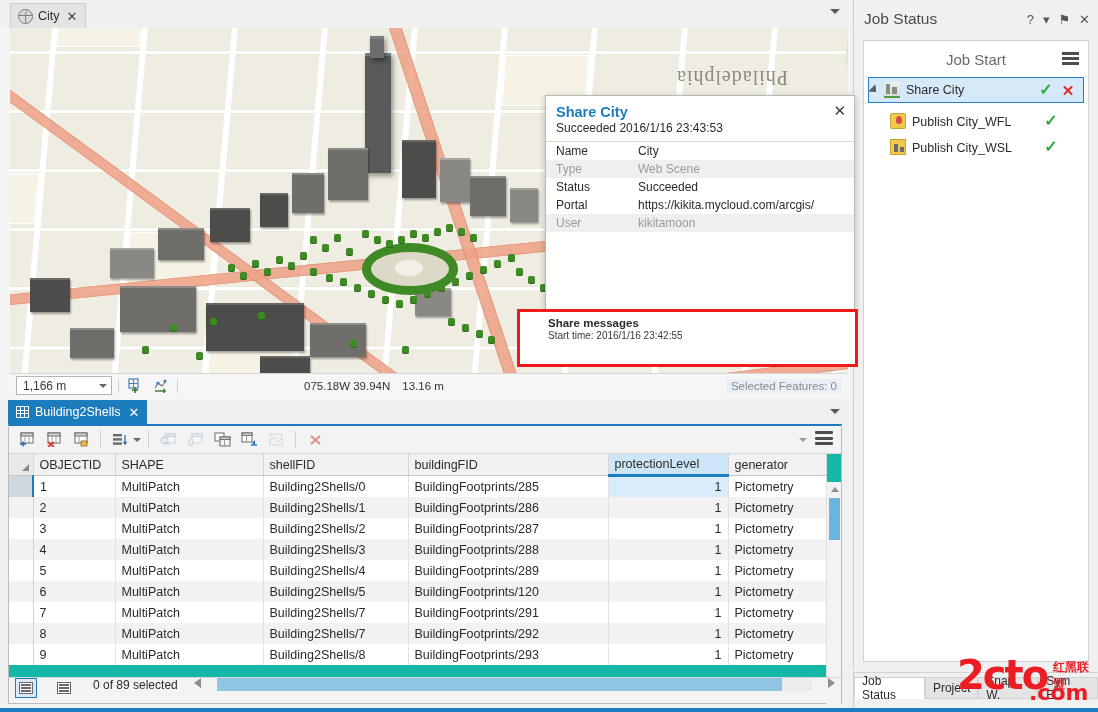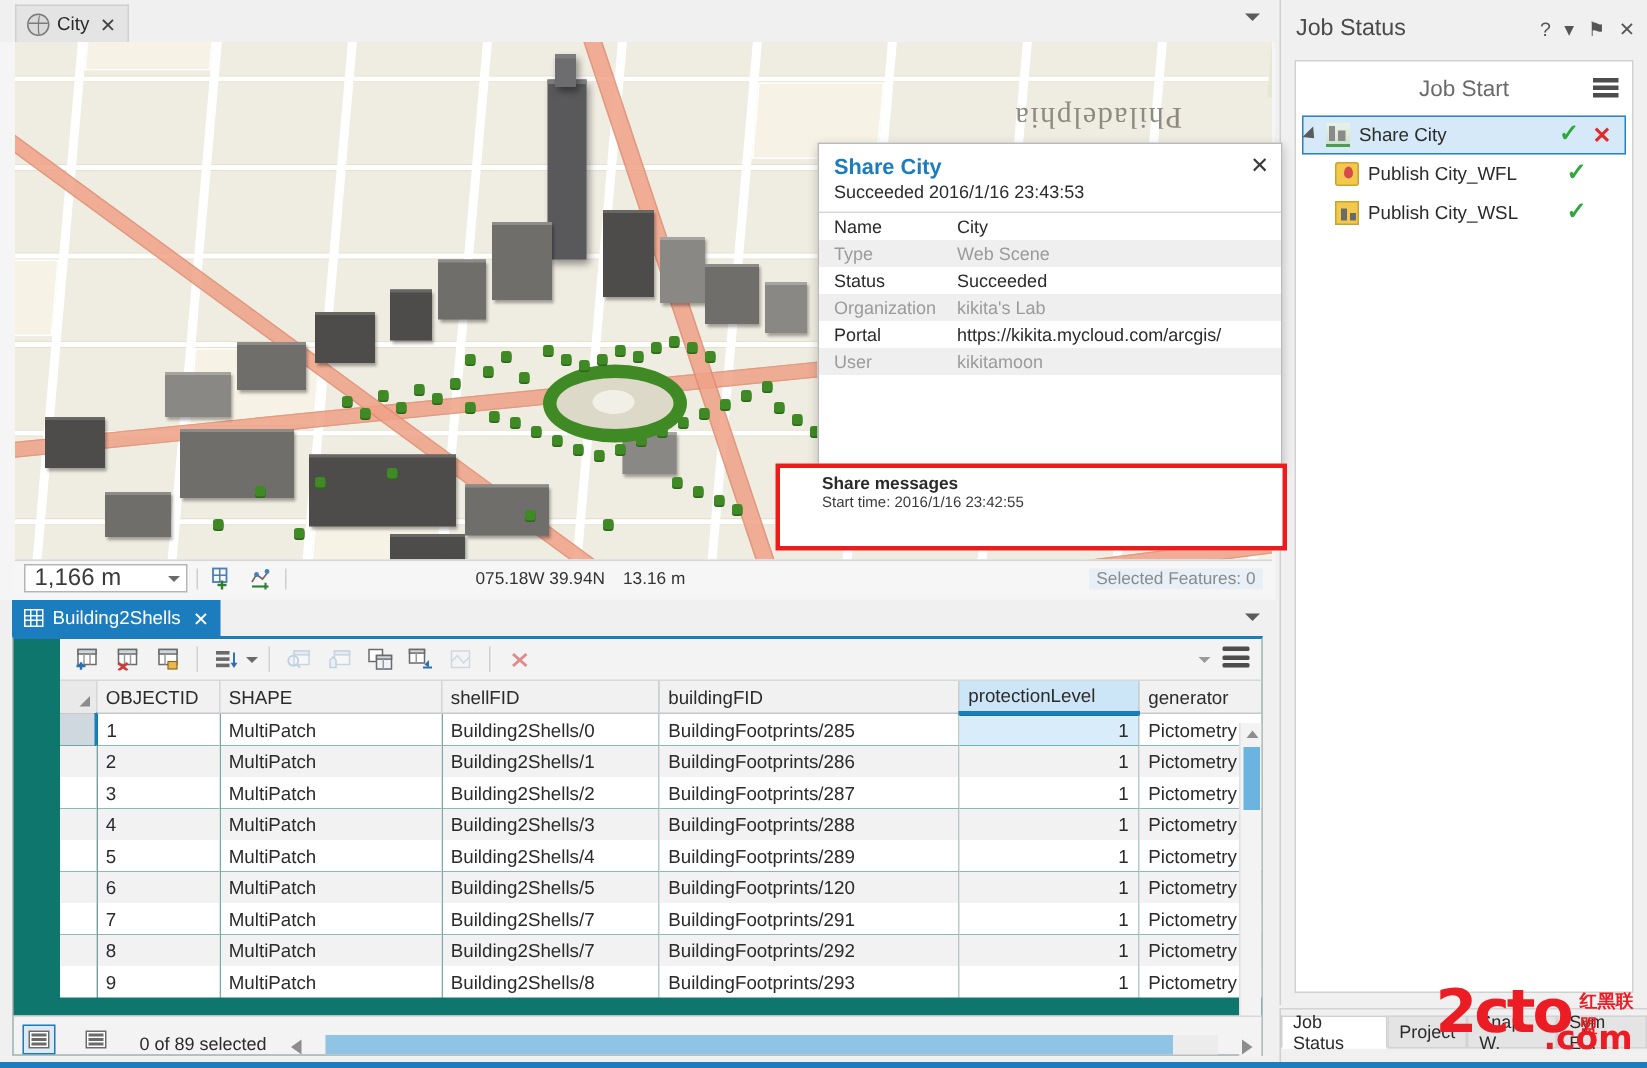--- a/index.html
+++ b/index.html
@@ -102,23 +102,23 @@
   }
 
   
   #map-statusbar {
     position: absolute; left: 10px; top: 373px; width: 838px; height: 24px;
     background: #f6f6f6; border-top: 1px solid #d6d6d6;
     display: flex; align-items: center; gap: 6px; padding: 0 6px;
     font-size: 11.5px; color: #3a3a3a;
   }
   .scale-box {
-    width: 109px; height: 19px; background: #fff; border: 1px solid #b5b5b5;
+    width: 96px; height: 19px; background: #fff; border: 1px solid #b5b5b5;
     display: flex; align-items: center; justify-content: space-between;
-    padding: 0 4px 0 6px; font-size: 16px;
+    padding: 0 4px 0 6px; font-size: 12px;
   }
   .mini-caret { width:0;height:0;border-left:4px solid transparent;border-right:4px solid transparent;border-top:4px solid #6a6a6a; }
   .vdiv { width: 1px; height: 14px; background: #cfcfcf; }
   .mapbtn { width: 20px; height: 18px; display: flex; align-items: center; justify-content: center; cursor: pointer; }
   .coord-text { margin-left: 120px; color: #333; font-size: 11.5px; }
   .selfeat {
     margin-left: auto; color: #8a8a8a; background: #e8eff7;
     padding: 1px 5px; font-size: 11.5px;
   }
 
@@ -141,21 +141,21 @@
   .grid-icon i { background: #1b7cbe; display: block; }
   .table-tab .tab-close { color: #fff; }
   #table-strip-chevron {
     position: absolute; right: 10px; top: 9px;
     width: 0; height: 0;
     border-left: 5px solid transparent; border-right: 5px solid transparent;
     border-top: 5px solid #5a5a5a; cursor: pointer;
   }
   #table-frame {
     position: absolute; left: 8px; top: 24px; width: 834px; height: 280px;
-    background: #0f766e; border: 1px solid #bcbcbc; border-top: 2px solid #1b7cbe; padding-left: 31px;
+    background: #14b8a6; border: 1px solid #bcbcbc; border-top: 2px solid #1b7cbe;
   }
   #table-toolbar {
     position: relative; height: 28px; background: #f3f3f3;
     border-bottom: 1px solid #d8d8d8;
     display: flex; align-items: center; gap: 3px; padding: 0 6px;
   }
   .tbtn {
     width: 24px; height: 22px; display: flex; align-items: center; justify-content: center;
     cursor: pointer; border: 1px solid transparent; border-radius: 2px;
   }
@@ -211,21 +211,21 @@
   }
   .sc-arrow { width: 15px; height: 14px; display:flex; align-items:center; justify-content:center; cursor:pointer; }
   .sc-arrow i { width:0;height:0;border-left:4px solid transparent;border-right:4px solid transparent; }
   .sc-arrow.up i { border-bottom: 5px solid #8d8d8d; }
   #vthumb { position:absolute; left:2px; top:16px; width: 11px; height: 42px; background: #6bb4e0; cursor: pointer; }
 
   
   #table-footer {
     position: absolute; left: 0; bottom: 0; width: 832px; height: 26px;
     background: #f3f3f3; border-top: 1px solid #d8d8d8;
-    display: flex; align-items: flex-end; gap: 16px; padding: 0 6px;
+    display: flex; align-items: flex-start; gap: 16px; padding: 0 6px;
   }
   .viewmode {
     width: 22px; height: 20px; border: 1px solid transparent;
     display:flex;align-items:center;justify-content:center; cursor: pointer;
   }
   .viewmode.active { border: 1.5px solid #1b7cbe; background: #dceaf7; }
   .vm-glyph { width: 14px; height: 12px; background: #fff; border: 1px solid #6a6a6a;
               display:flex;flex-direction:column;justify-content:space-evenly;}
   .vm-glyph i { display:block; height:1.5px; background:#6a6a6a; margin: 0 1px; }
   .sel-count { font-size: 12px; color: #2b2b2b; margin-left: 2px; }
@@ -294,21 +294,21 @@
   #queue-menu {
     position: absolute; right: 9px; top: 11px; width: 17px; height: 13px;
     display: flex; flex-direction: column; justify-content: space-between; cursor: pointer;
   }
   #queue-menu span { display: block; height: 3px; background: #4d4d4d; }
   .job-row {
     height: 26px; display: flex; align-items: center; gap: 6px;
     padding: 0 8px 0 6px; font-size: 12.5px; color: #2b2b2b;
   }
   .job-row.selected { background: #d6e9f8; border: 1px solid #2a80c4; margin: 0 4px; padding-left: 2px; }
-  .job-row.child { padding-left: 26px; }
+  .job-row.child { padding-left: 26px; align-items: flex-end; }
   .expander {
     width: 0; height: 0; border-top: 5px solid transparent; border-bottom: 5px solid transparent;
     border-left: 6px solid #5a5a5a; margin-right: 1px; cursor: pointer;
     transform: rotate(45deg);
   }
   .jicon { width: 16px; height: 16px; flex: 0 0 16px; position: relative; }
   .jicon.scene { background: linear-gradient(#e8f2e8,#cfe3cf); border-bottom: 2px solid #4f9b4f; }
   .jicon.scene::before, .jicon.scene::after {
     content:""; position:absolute; bottom:2px; background:#8a8a8a;
   }
@@ -564,24 +564,20 @@
               <td class="k">Name</td>
               <td class="v">City</td>
             </tr>
             <tr class="shade">
               <td class="k">Type</td>
               <td class="v">Web Scene</td>
             </tr>
             <tr class="plain">
               <td class="k">Status</td>
               <td class="v">Succeeded</td>
-            </tr>
-            <tr class="shade">
-              <td class="k">Organization</td>
-              <td class="v">kikita's Lab</td>
             </tr>
             <tr class="plain">
               <td class="k">Portal</td>
               <td class="v">https://kikita.mycloud.com/arcgis/</td>
             </tr>
             <tr class="shade">
               <td class="k">User</td>
               <td class="v">kikitamoon</td>
             </tr>
           </tbody>

